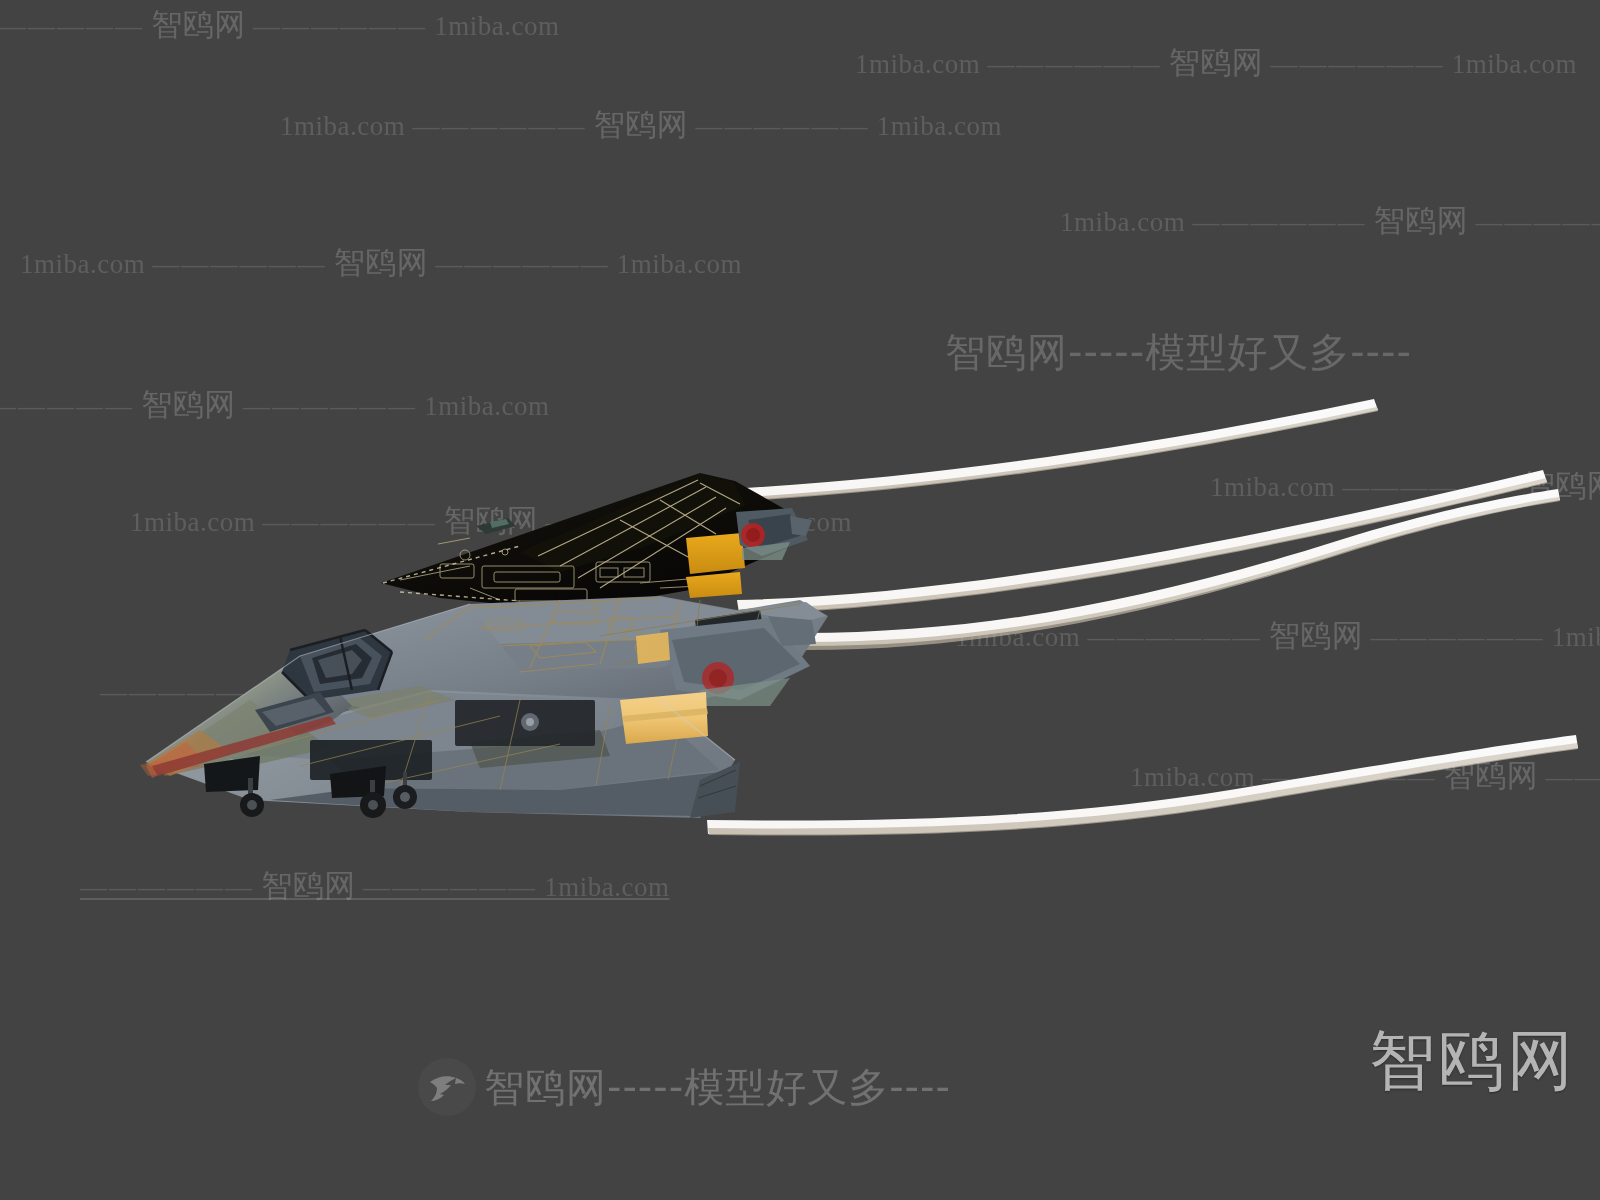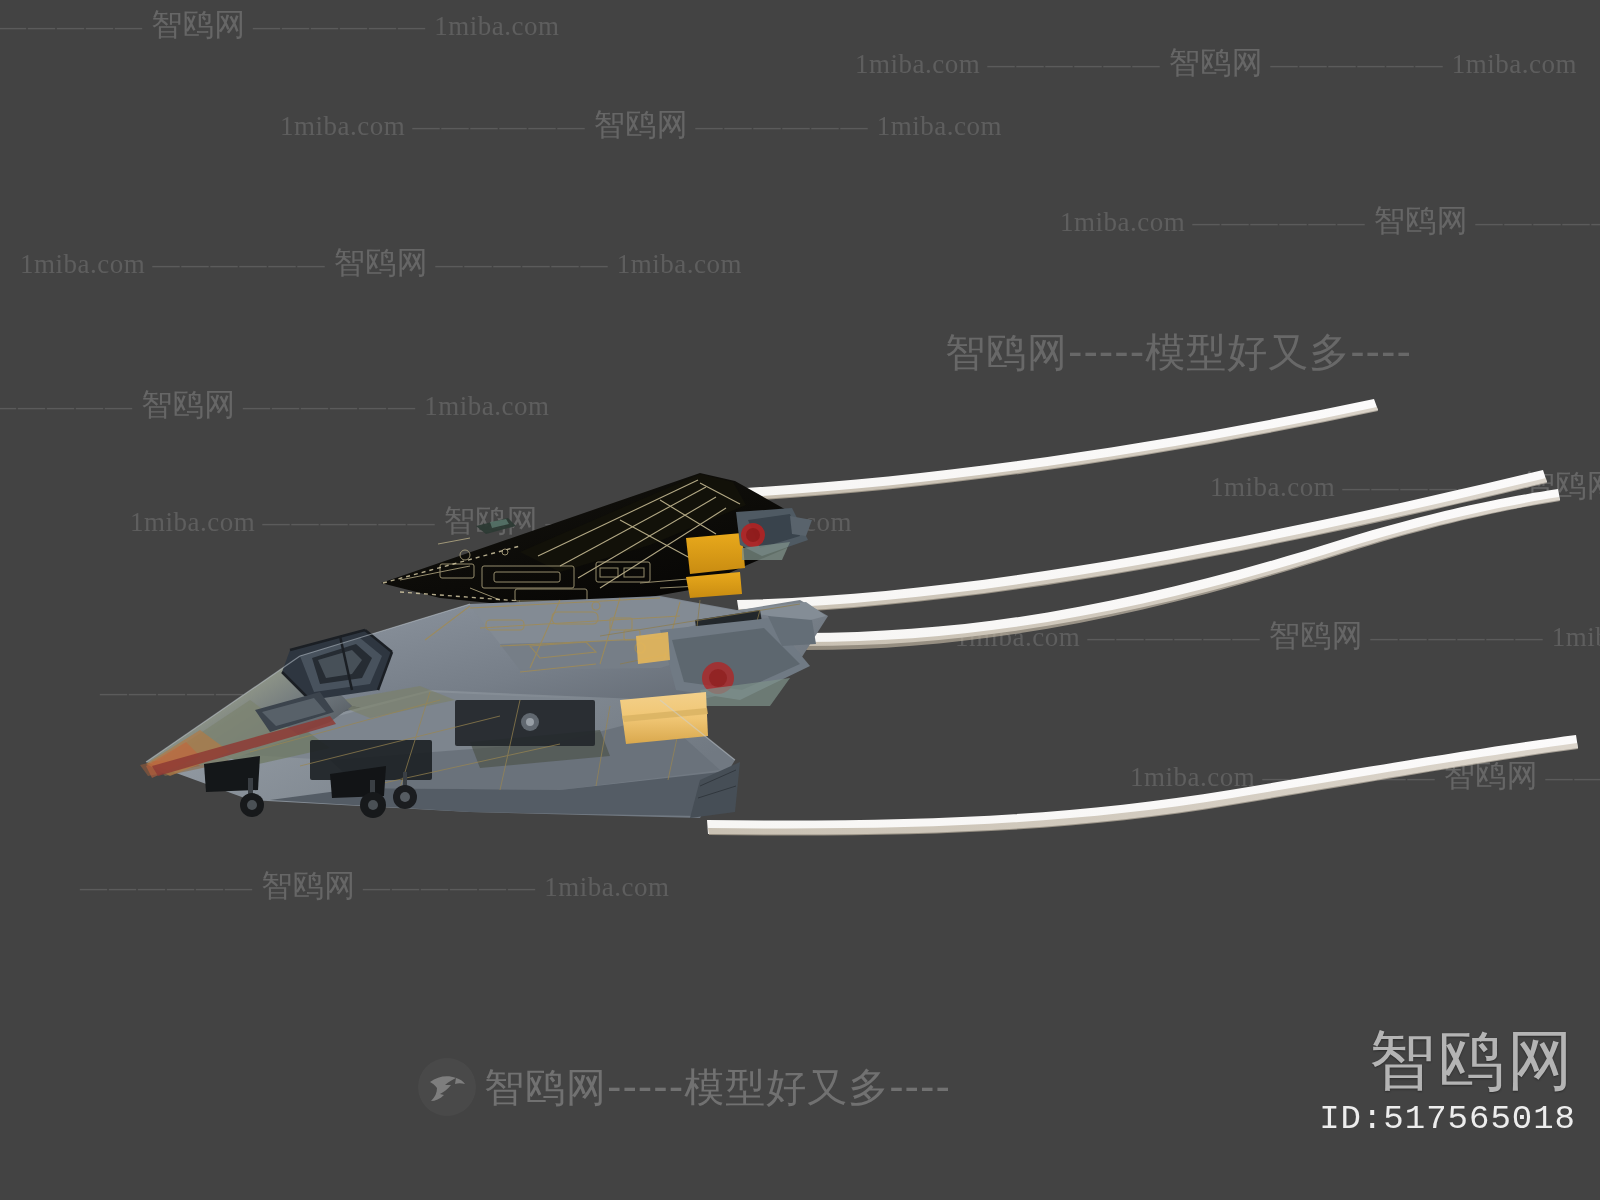--- a/index.html
+++ b/index.html
@@ -391,21 +391,21 @@
       <span class="cn">智鸥网</span>
       <span class="dash">——————</span>
       <span>1miba.com</span>
     </div>
     <div class="wm-row" style="left:1130px;top:755px;">
       <span>1miba.com</span>
       <span class="dash">——————</span>
       <span class="cn">智鸥网</span>
       <span class="dash">——</span>
     </div>
-    <div class="wm-row" style="left:80px;top:865px;">
+    <div class="wm-row" style="left:80px;top:865px;text-decoration:underline;">
       <span class="dash">——————</span>
       <span class="cn">智鸥网</span>
       <span class="dash">——————</span>
       <span>1miba.com</span>
     </div>
 
     <div class="wm-big" style="left:945px;top:325px;">智鸥网-----模型好又多----</div>
   </div>
 
   <div class="brand-strip">
@@ -414,16 +414,15 @@
         <path d="M6 18 C14 12 24 11 32 14 C28 16 24 18 21 21 L27 21 C24 25 20 28 16 30
                  L20 31 C16 35 11 37 7 37 C11 33 13 29 13 24 C11 21 8 19 6 18 Z" fill="#7e7e7e"></path>
         <path d="M32 14 C36 15 39 17 41 20 C37 19 34 19 31 20 Z" fill="#7e7e7e"></path>
       </svg>
     </span>
     <span class="brand-text">智鸥网-----模型好又多----</span>
   </div>
 
   <div class="corner-logo">
     <div class="cl-name">智鸥网</div>
-    <div class="cl-id">ID:517565018</div>
   </div>
 
 </div>
 
 </body></html>

